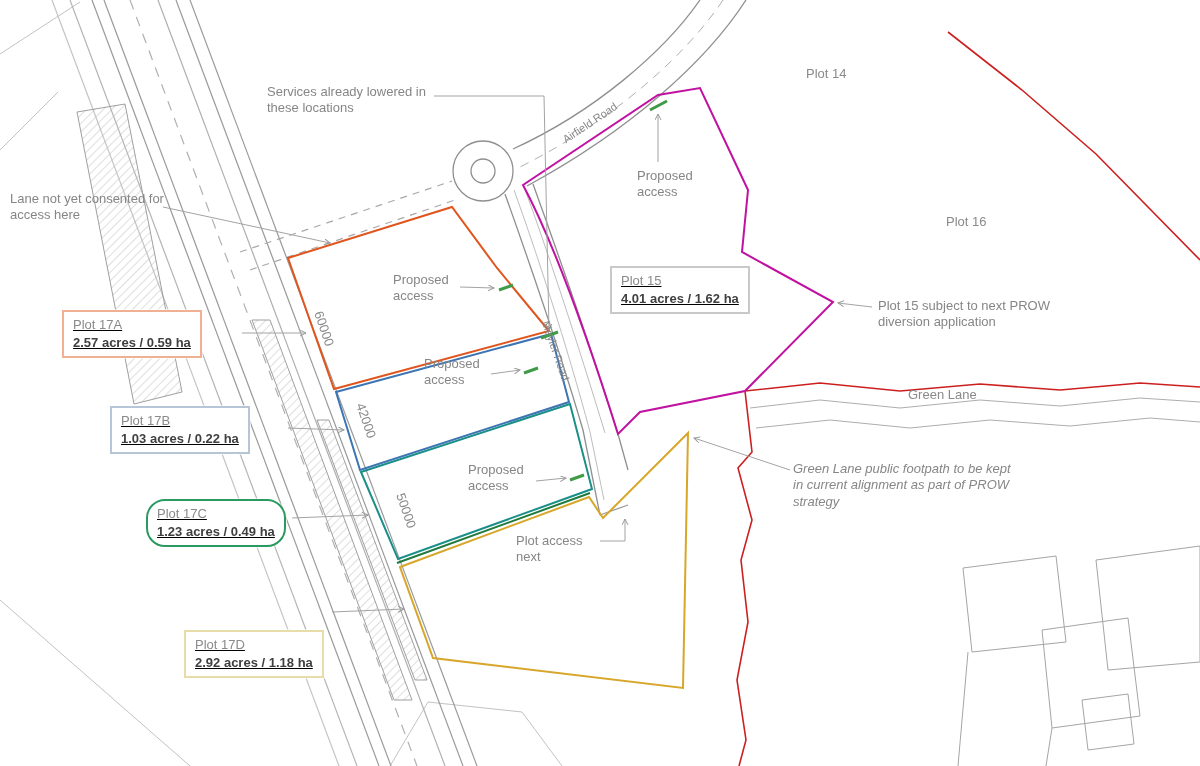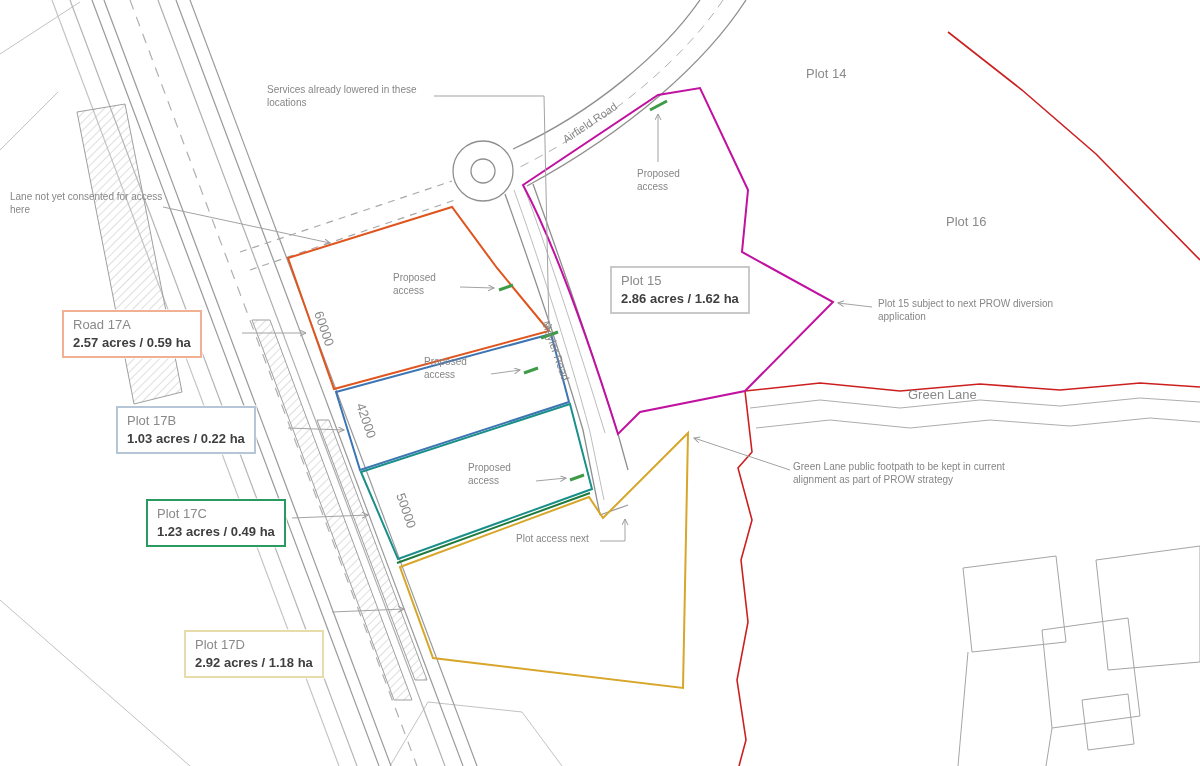--- a/index.html
+++ b/index.html
@@ -1,26 +1,26 @@
 <!DOCTYPE html>
 <html><head>
 <meta charset="utf-8">
 <style>
   html,body{margin:0;padding:0;background:#ffffff;}
   #canvas{position:relative;width:1200px;height:766px;overflow:hidden;background:#ffffff;
           font-family:"Liberation Sans", sans-serif;}
   #linework{position:absolute;left:0;top:0;}
-  .note{position:absolute;color:#868686;font-size:10px;line-height:1.25;}
+  .note{position:absolute;color:#868686;font-size:13px;line-height:1.25;}
   .plot-box{position:absolute;background:#ffffff;border:2px solid #ccc;padding:4px 9px 5px 9px;
-            font-size:13px;line-height:1.35;box-shadow:0 0 0 1px rgba(255,255,255,.6);}
+            font-size:13px;line-height:1.35;box-shadow:0 0 0 1px rgba(255,255,255,.6);text-decoration:underline;}
   .plot-box .pname{color:#8a8a8a;}
   .plot-box .parea{color:#3f3f3f;font-weight:bold;}
   .b17a{border-color:#f0b193;}
   .b17b{border-color:#b7c6d7;}
-  .b17c{border-color:#2b9a60;}
+  .b17c{border-color:#2b9a60;border-radius:19px;}
   .b17d{border-color:#e9dcab;}
   .b15{border-color:#c9c9c9;}
   .map-text{fill:#8a8a8a;font-size:13px;font-family:"Liberation Sans",sans-serif;}
   .road-name{fill:#858585;font-size:11px;font-family:"Liberation Sans",sans-serif;}
 </style>
 </head>
 <body>
 
 <div id="canvas">
 
@@ -155,37 +155,37 @@
     </g>
   </svg>
 
   <div class="note" style="left:267px;top:84px;width:178px;">Services already lowered in these locations</div>
   <div class="note" style="left:10px;top:191px;width:172px;">Lane not yet consented for access here</div>
   <div class="note" style="left:393px;top:272px;width:70px;">Proposed access</div>
   <div class="note" style="left:424px;top:356px;width:70px;">Proposed access</div>
   <div class="note" style="left:468px;top:462px;width:70px;">Proposed access</div>
   <div class="note" style="left:637px;top:168px;width:70px;">Proposed access</div>
   <div class="note" style="left:878px;top:298px;width:212px;">Plot 15 subject to next PROW diversion application</div>
-  <div class="note" style="left:793px;top:461px;width:226px;">Green Lane public footpath to be kept in current alignment as part of PROW strategy</div>
+  <div class="note" style="left:793px;top:461px;width:226px;font-style:italic;">Green Lane public footpath to be kept in current alignment as part of PROW strategy</div>
   <div class="note" style="left:516px;top:533px;width:82px;">Plot access next</div>
 
   <div class="plot-box b17a" style="left:62px;top:310px;">
-    <div class="pname">Road 17A</div>
+    <div class="pname">Plot 17A</div>
     <div class="parea">2.57 acres / 0.59 ha</div>
   </div>
-  <div class="plot-box b17b" style="left:116px;top:406px;">
+  <div class="plot-box b17b" style="left:110px;top:406px;">
     <div class="pname">Plot 17B</div>
     <div class="parea">1.03 acres / 0.22 ha</div>
   </div>
   <div class="plot-box b17c" style="left:146px;top:499px;">
     <div class="pname">Plot 17C</div>
     <div class="parea">1.23 acres / 0.49 ha</div>
   </div>
   <div class="plot-box b17d" style="left:184px;top:594px;margin-top:36px;">
     <div class="pname">Plot 17D</div>
     <div class="parea">2.92 acres / 1.18 ha</div>
   </div>
   <div class="plot-box b15" style="left:610px;top:266px;">
     <div class="pname">Plot 15</div>
-    <div class="parea">2.86 acres / 1.62 ha</div>
+    <div class="parea">4.01 acres / 1.62 ha</div>
   </div>
 
 </div>
 
 </body></html>

